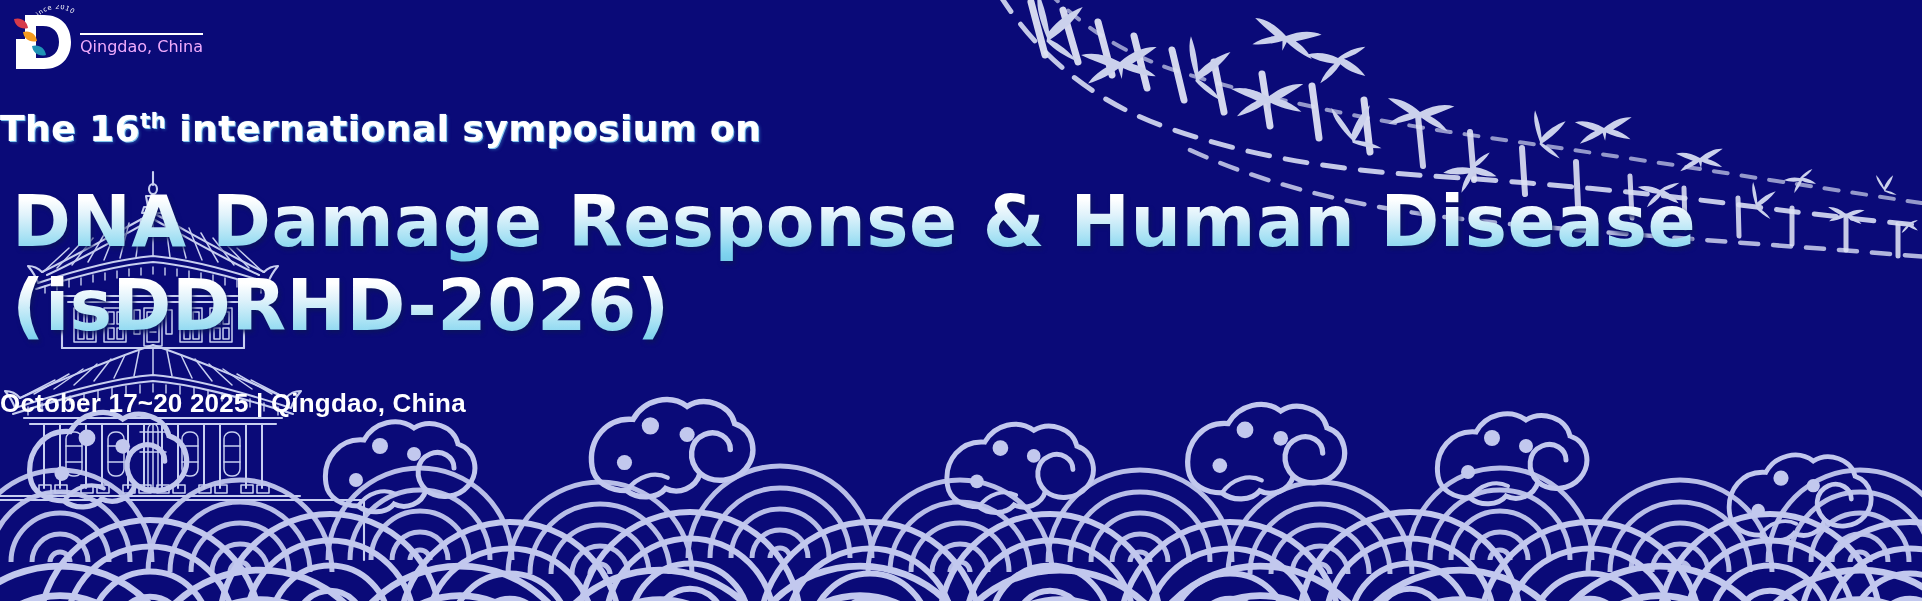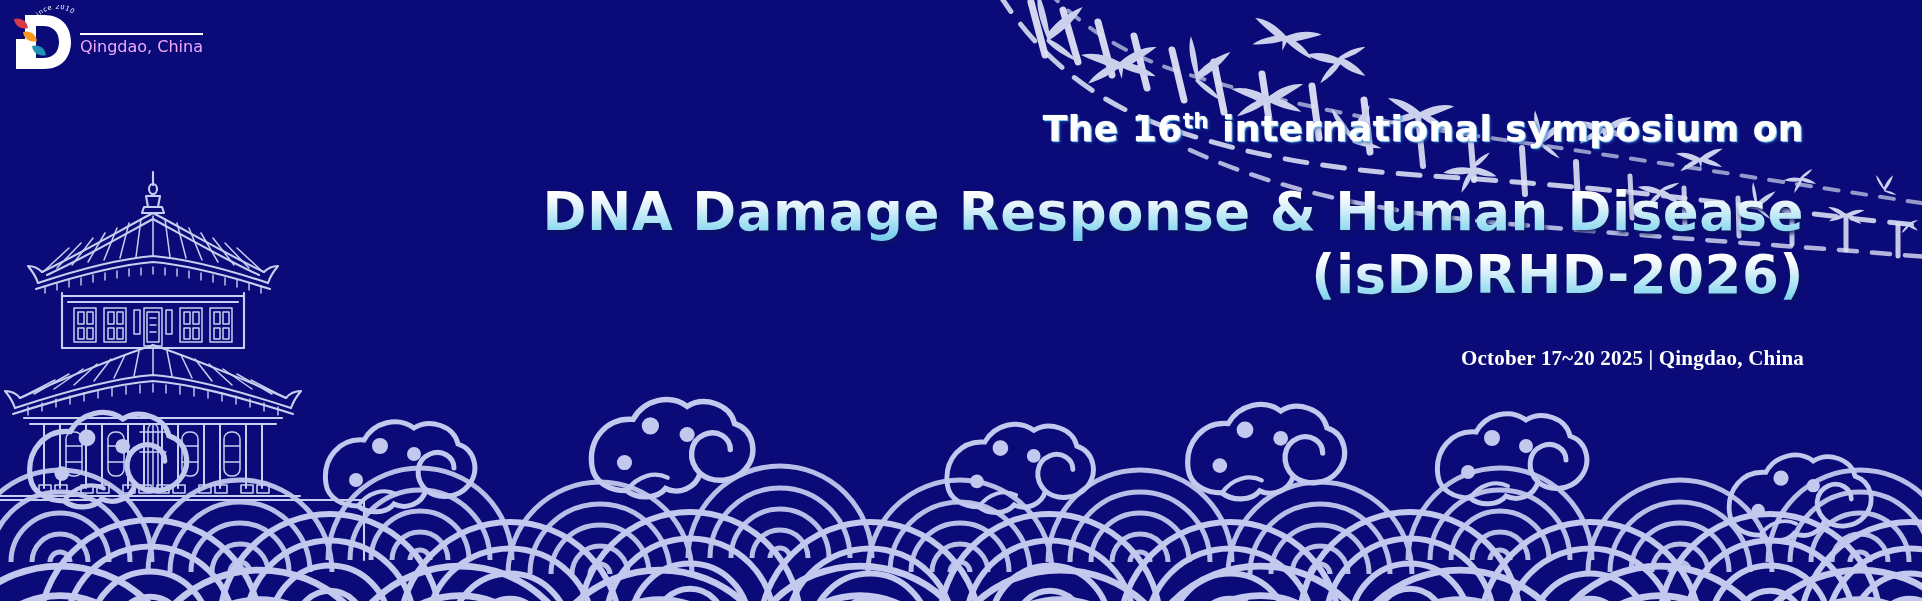--- a/index.html
+++ b/index.html
@@ -46,60 +46,61 @@
     font-weight:normal;
     text-align:center;
     white-space:nowrap;
     font-family:"DejaVu Sans", sans-serif;
   }
 
   
   #text-block {
     position:absolute;
     left:0; top:108px; width:1804px;
-    text-align:right;
+    text-align:left;
     z-index:6;
   }
   #line-pre {
     font-size:36px;
     font-weight:bold;
     color:#ffffff;
     letter-spacing:0.5px;
     text-shadow:
       0 0 1px #9fd4f2, 1px 1px 0 #7fc4ee,
       2px 2px 3px rgba(40,90,170,.75);
     font-family:"DejaVu Sans", sans-serif;
   }
   #line-pre sup { font-size:21px; vertical-align:super; }
 
   .headline {
-    font-size:53px;
+    font-size:71px;
     font-weight:bold;
     letter-spacing:0.5px;
     line-height:1.16;
     font-family:"DejaVu Sans", sans-serif;
     background:linear-gradient(180deg,
       #ffffff 0%, #ffffff 22%, #dff2fb 42%,
       #a9e2f4 68%, #7fd3ef 88%, #74cbe9 100%);
     -webkit-background-clip:text;
     background-clip:text;
     color:transparent;
     -webkit-text-fill-color:transparent;
     filter:drop-shadow(2px 3px 2px rgba(10,20,90,.85));
+    padding-left:12px;
   }
   #headline-1 { margin-top:32px; }
   #headline-2 { margin-top:2px; }
 
   #date-line {
     margin-top:40px;
-    font-size:21px;
+    font-size:26px;
     font-weight:bold;
     color:#ffffff;
     letter-spacing:0.2px;
-    font-family:Liberation Serif, serif;
+    font-family:Liberation Sans, sans-serif;
   }
 </style>
 </head>
 <body>
 
 <div id="banner">
 
   <svg class="layer" viewBox="0 0 1922 601" preserveAspectRatio="none" aria-hidden="true">
     <defs>
       <g id="bird-a">

